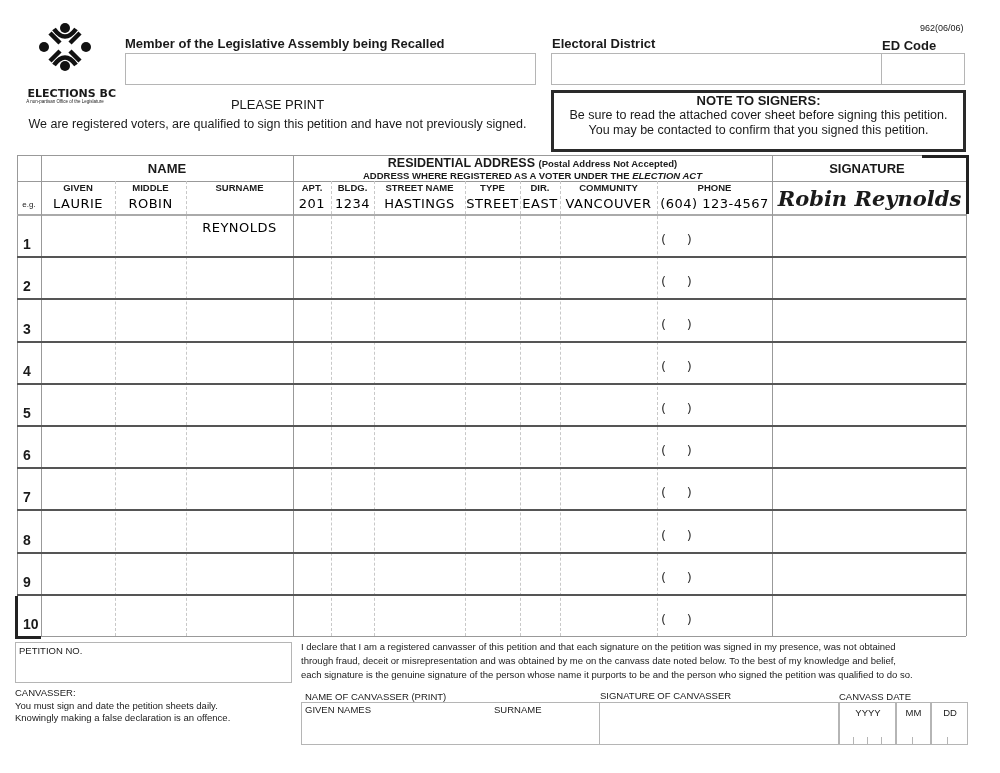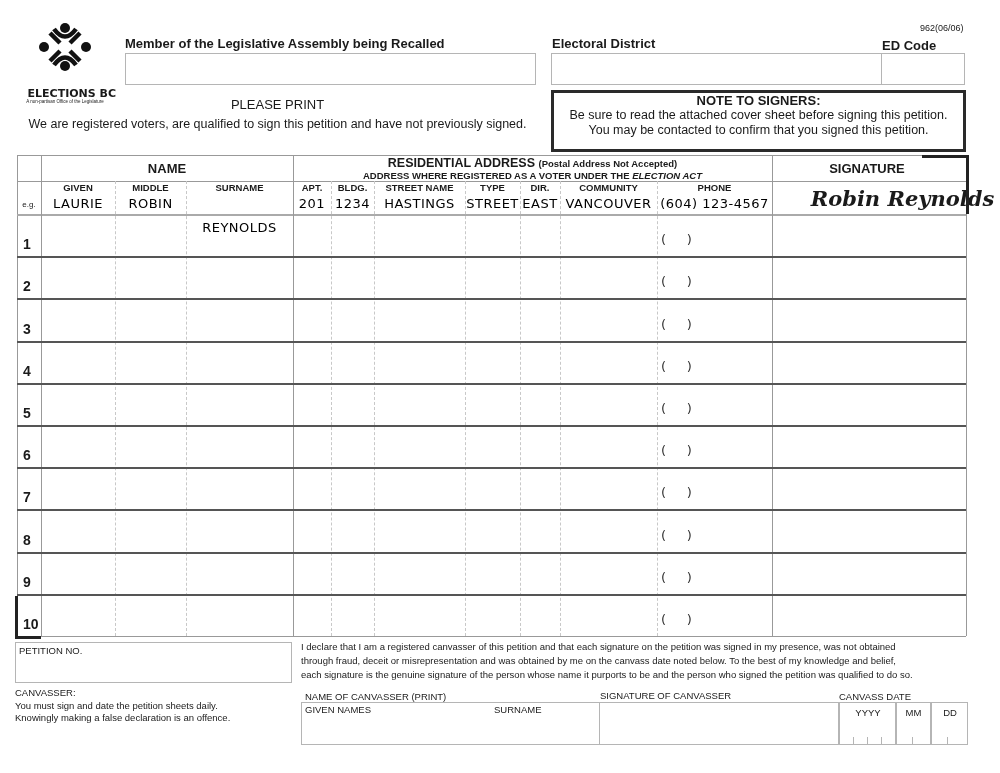--- a/index.html
+++ b/index.html
@@ -20,21 +20,21 @@
 
   
   .grid { left: 17px; top: 155px; width: 949px; height: 481px; }
   .vline { position: absolute; top: 0; bottom: 0; width: 0; }
   .hline { position: absolute; left: 0; right: 0; height: 0; }
   .hd { position: absolute; text-align: center; font-weight: bold; }
   .sub { position: absolute; text-align: center; font-weight: bold; font-size: 9.5px; }
   .eg { position: absolute; text-align: center; font-family: "DejaVu Sans", sans-serif; font-size: 13px; color: #000000; letter-spacing: 0.5px; }
   .rownum { position: absolute; left: 6px; font-weight: bold; font-size: 14px; }
   .paren { position: absolute; font-family: "DejaVu Sans", sans-serif; font-size: 13px; color: #333; }
-  .sig-eg { position: absolute; font-family: "DejaVu Serif", serif; font-style: italic; font-weight: bold; font-size: 21px; text-align: center; margin-left: 33px; }
+  .sig-eg { position: absolute; font-family: "DejaVu Serif", serif; font-style: italic; font-weight: bold; font-size: 21px; text-align: center; }
 
   .small { font-size: 9.5px; }
   .footer-text { font-size: 9.5px; line-height: 14px; }
 </style>
 </head>
 <body>
 
 <div class="abs form-code">962(06/06)</div>
 
 <div class="abs logo">

